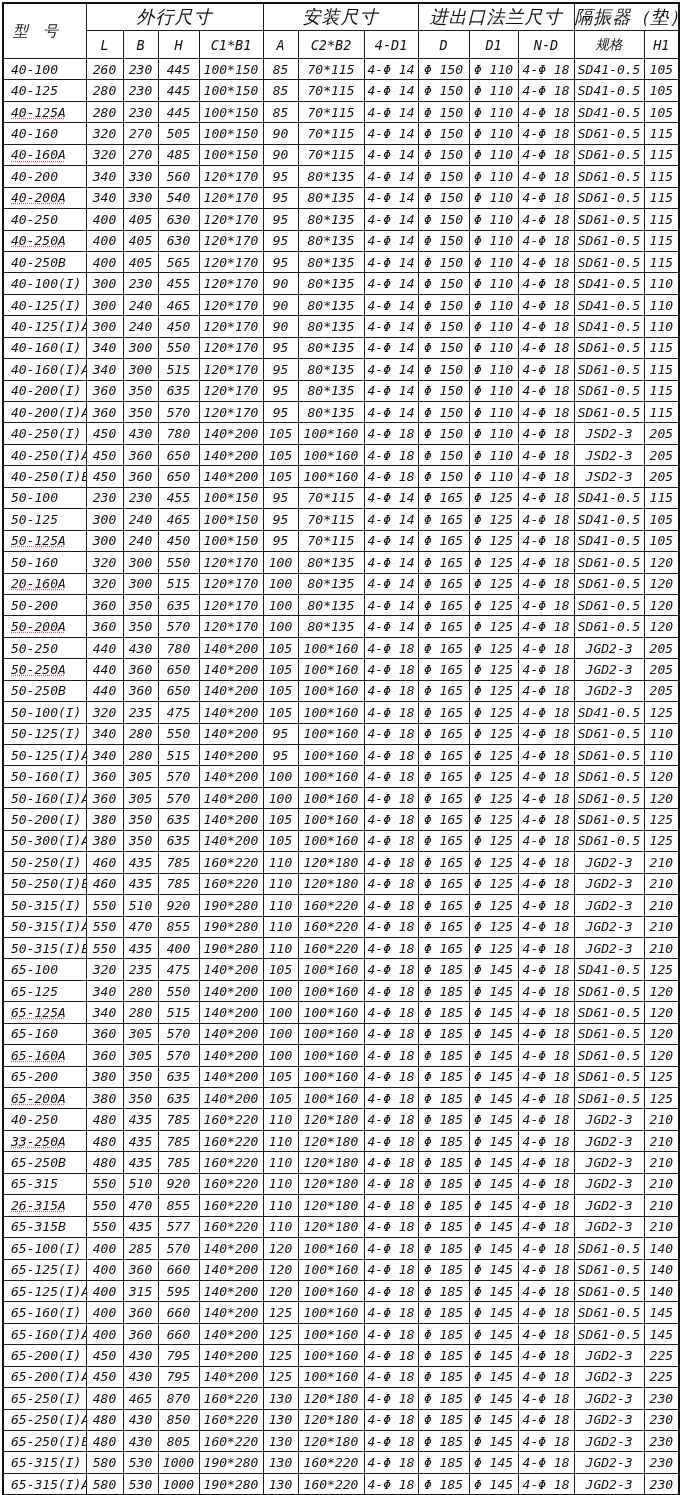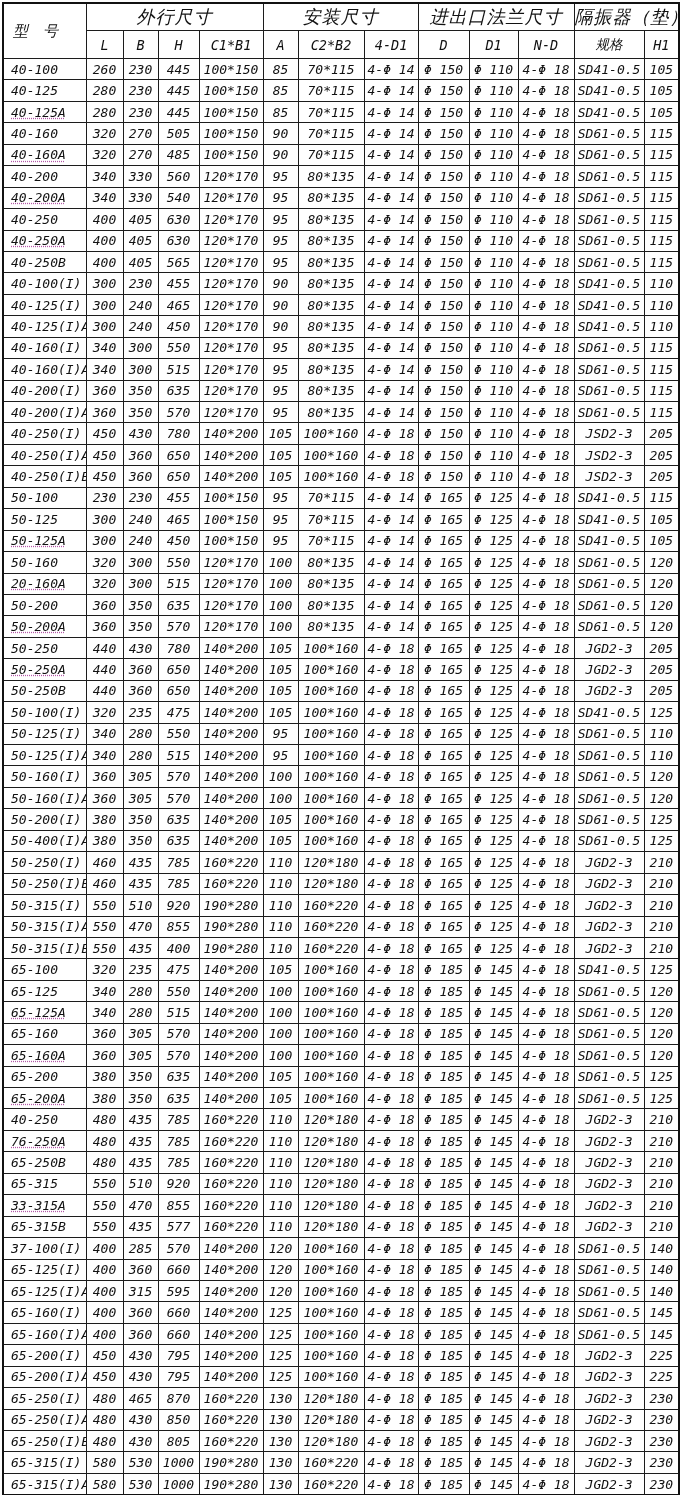--- a/index.html
+++ b/index.html
@@ -642,21 +642,21 @@
           <td>105</td>
           <td>100*160</td>
           <td>4-Φ 18</td>
           <td>Φ 165</td>
           <td>Φ 125</td>
           <td>4-Φ 18</td>
           <td>SD61-0.5</td>
           <td>125</td>
         </tr>
         <tr>
-          <td class="model"><span>50-400(I)A</span></td>
+          <td class="model"><span>50-300(I)A</span></td>
           <td>380</td>
           <td>350</td>
           <td>635</td>
           <td>140*200</td>
           <td>105</td>
           <td>100*160</td>
           <td>4-Φ 18</td>
           <td>Φ 165</td>
           <td>Φ 125</td>
           <td>4-Φ 18</td>
@@ -852,21 +852,21 @@
           <td>110</td>
           <td>120*180</td>
           <td>4-Φ 18</td>
           <td>Φ 185</td>
           <td>Φ 145</td>
           <td>4-Φ 18</td>
           <td>JGD2-3</td>
           <td>210</td>
         </tr>
         <tr>
-          <td class="model squiggle"><span>76-250A</span></td>
+          <td class="model squiggle"><span>33-250A</span></td>
           <td>480</td>
           <td>435</td>
           <td>785</td>
           <td>160*220</td>
           <td>110</td>
           <td>120*180</td>
           <td>4-Φ 18</td>
           <td>Φ 185</td>
           <td>Φ 145</td>
           <td>4-Φ 18</td>
@@ -897,21 +897,21 @@
           <td>110</td>
           <td>120*180</td>
           <td>4-Φ 18</td>
           <td>Φ 185</td>
           <td>Φ 145</td>
           <td>4-Φ 18</td>
           <td>JGD2-3</td>
           <td>210</td>
         </tr>
         <tr>
-          <td class="model squiggle"><span>33-315A</span></td>
+          <td class="model squiggle"><span>26-315A</span></td>
           <td>550</td>
           <td>470</td>
           <td>855</td>
           <td>160*220</td>
           <td>110</td>
           <td>120*180</td>
           <td>4-Φ 18</td>
           <td>Φ 185</td>
           <td>Φ 145</td>
           <td>4-Φ 18</td>
@@ -927,21 +927,21 @@
           <td>110</td>
           <td>120*180</td>
           <td>4-Φ 18</td>
           <td>Φ 185</td>
           <td>Φ 145</td>
           <td>4-Φ 18</td>
           <td>JGD2-3</td>
           <td>210</td>
         </tr>
         <tr>
-          <td class="model"><span>37-100(I)</span></td>
+          <td class="model"><span>65-100(I)</span></td>
           <td>400</td>
           <td>285</td>
           <td>570</td>
           <td>140*200</td>
           <td>120</td>
           <td>100*160</td>
           <td>4-Φ 18</td>
           <td>Φ 185</td>
           <td>Φ 145</td>
           <td>4-Φ 18</td>

